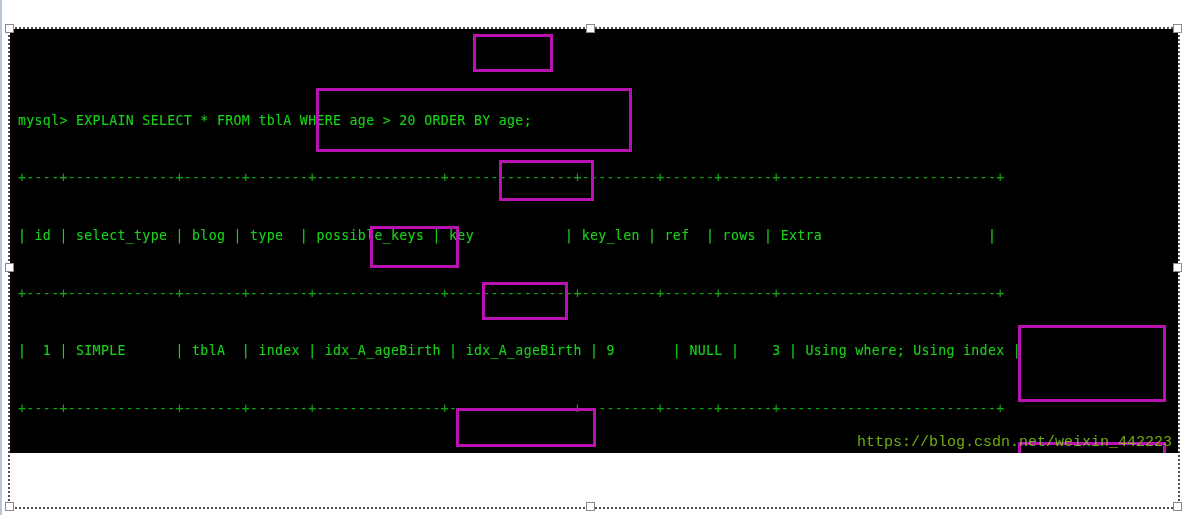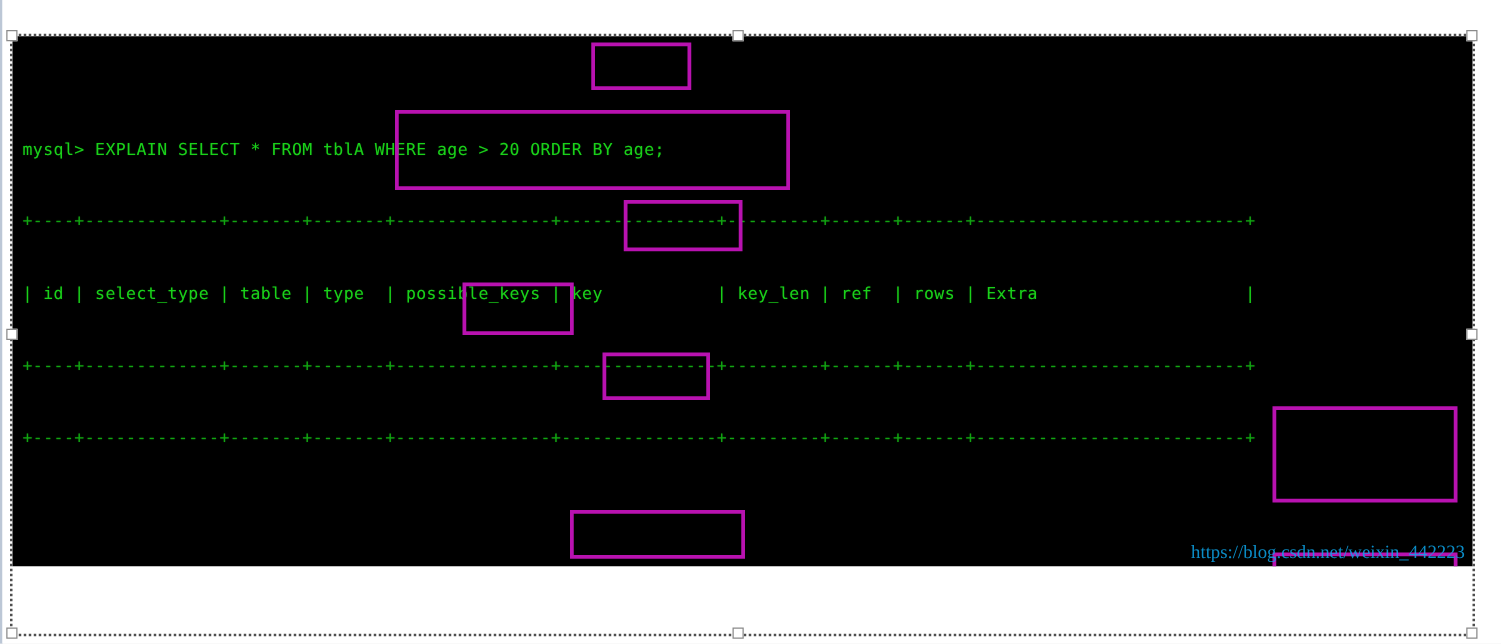--- a/index.html
+++ b/index.html
@@ -98,45 +98,46 @@
     box-sizing: border-box;
     background: transparent;
     z-index: 3;
   }
 
   
   .watermark {
     position: absolute;
     right: 6px;
     bottom: 2px;
-    font-family: Liberation Serif, serif;
+    font-family: Liberation Mono, monospace;
     font-size: 15px;
-    color: #0ea5e9;
+    color: #84cc16;
     opacity: 0.85;
     white-space: nowrap;
     z-index: 8;
   }
 </style>
 </head>
 <body>
 
 <div class="page-gutter"></div>
 <div class="page-canvas"></div>
 
 <div class="selection">
 
   <div class="terminal">
 
     <div class="term-text">
 
       
       <span class="line">mysql&gt; EXPLAIN SELECT * FROM tblA WHERE age &gt; 20 ORDER BY age;</span>
       <span class="line rule">+----+-------------+-------+-------+---------------+---------------+---------+------+------+--------------------------+</span>
-      <span class="line">| id | select_type | table | type  | possible_keys | key           | key_len | ref  | rows | Extra                    |</span>
+      <span class="line">| id | select_type | blog | type  | possible_keys | key           | key_len | ref  | rows | Extra                    |</span>
       <span class="line rule">+----+-------------+-------+-------+---------------+---------------+---------+------+------+--------------------------+</span>
+      <span class="line">|  1 | SIMPLE      | tblA  | index | idx_A_ageBirth | idx_A_ageBirth | 9       | NULL |    3 | Using where; Using index |</span>
       <span class="line rule">+----+-------------+-------+-------+---------------+---------------+---------+------+------+--------------------------+</span>
       
 
       
       
       
       
       
       
       

